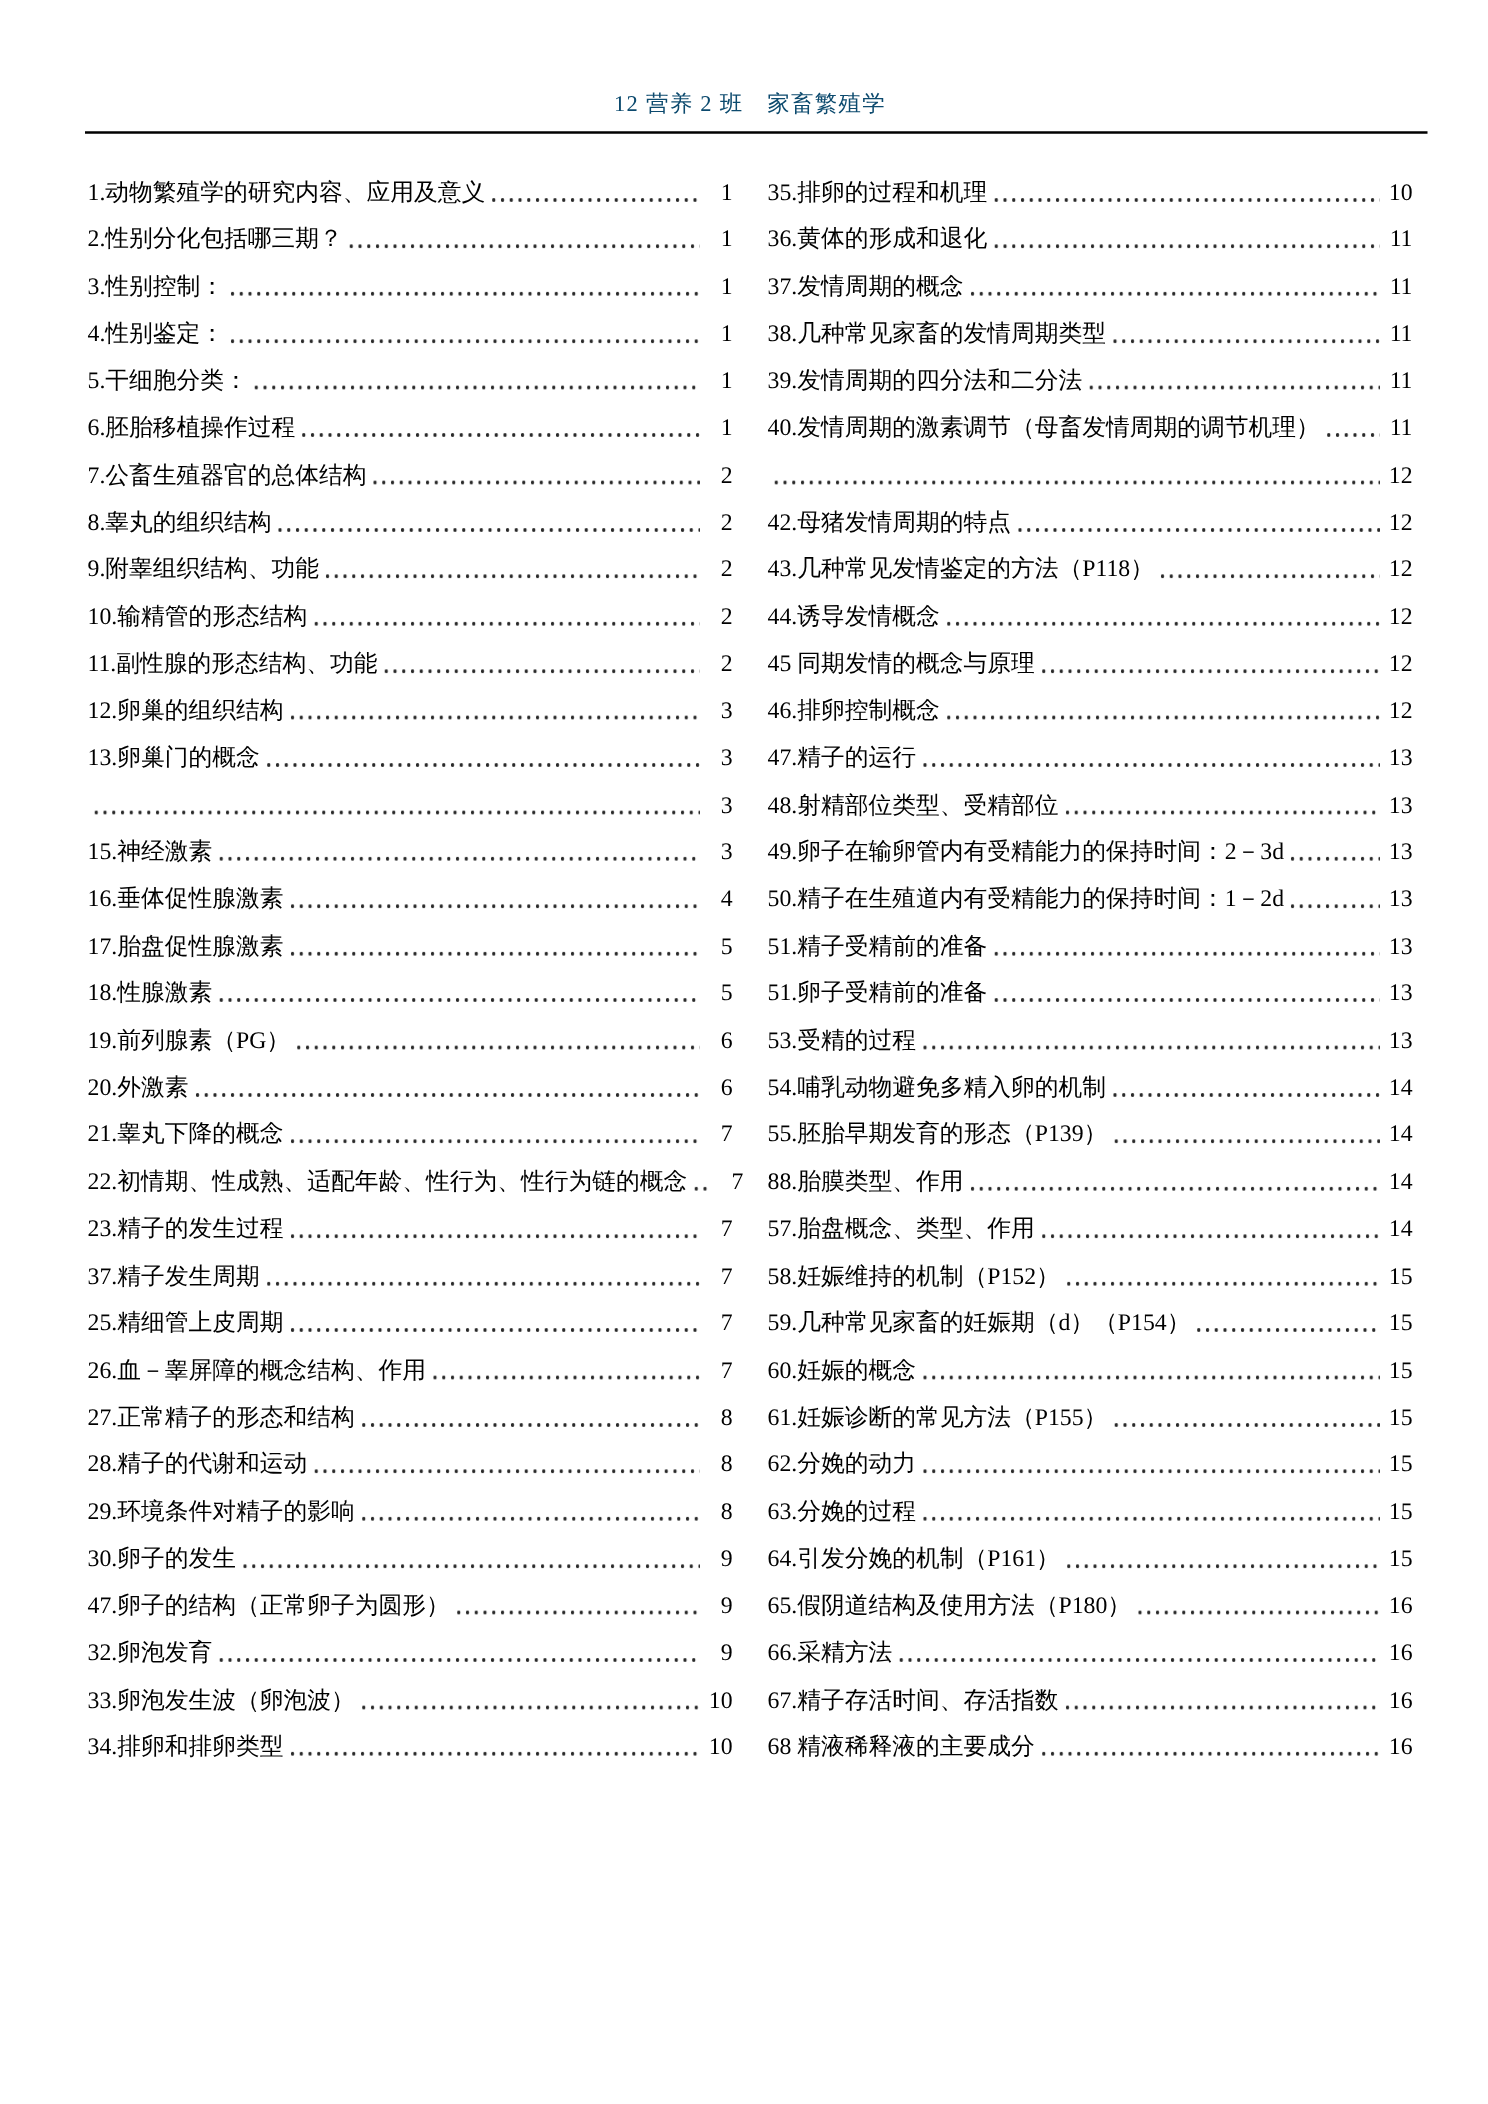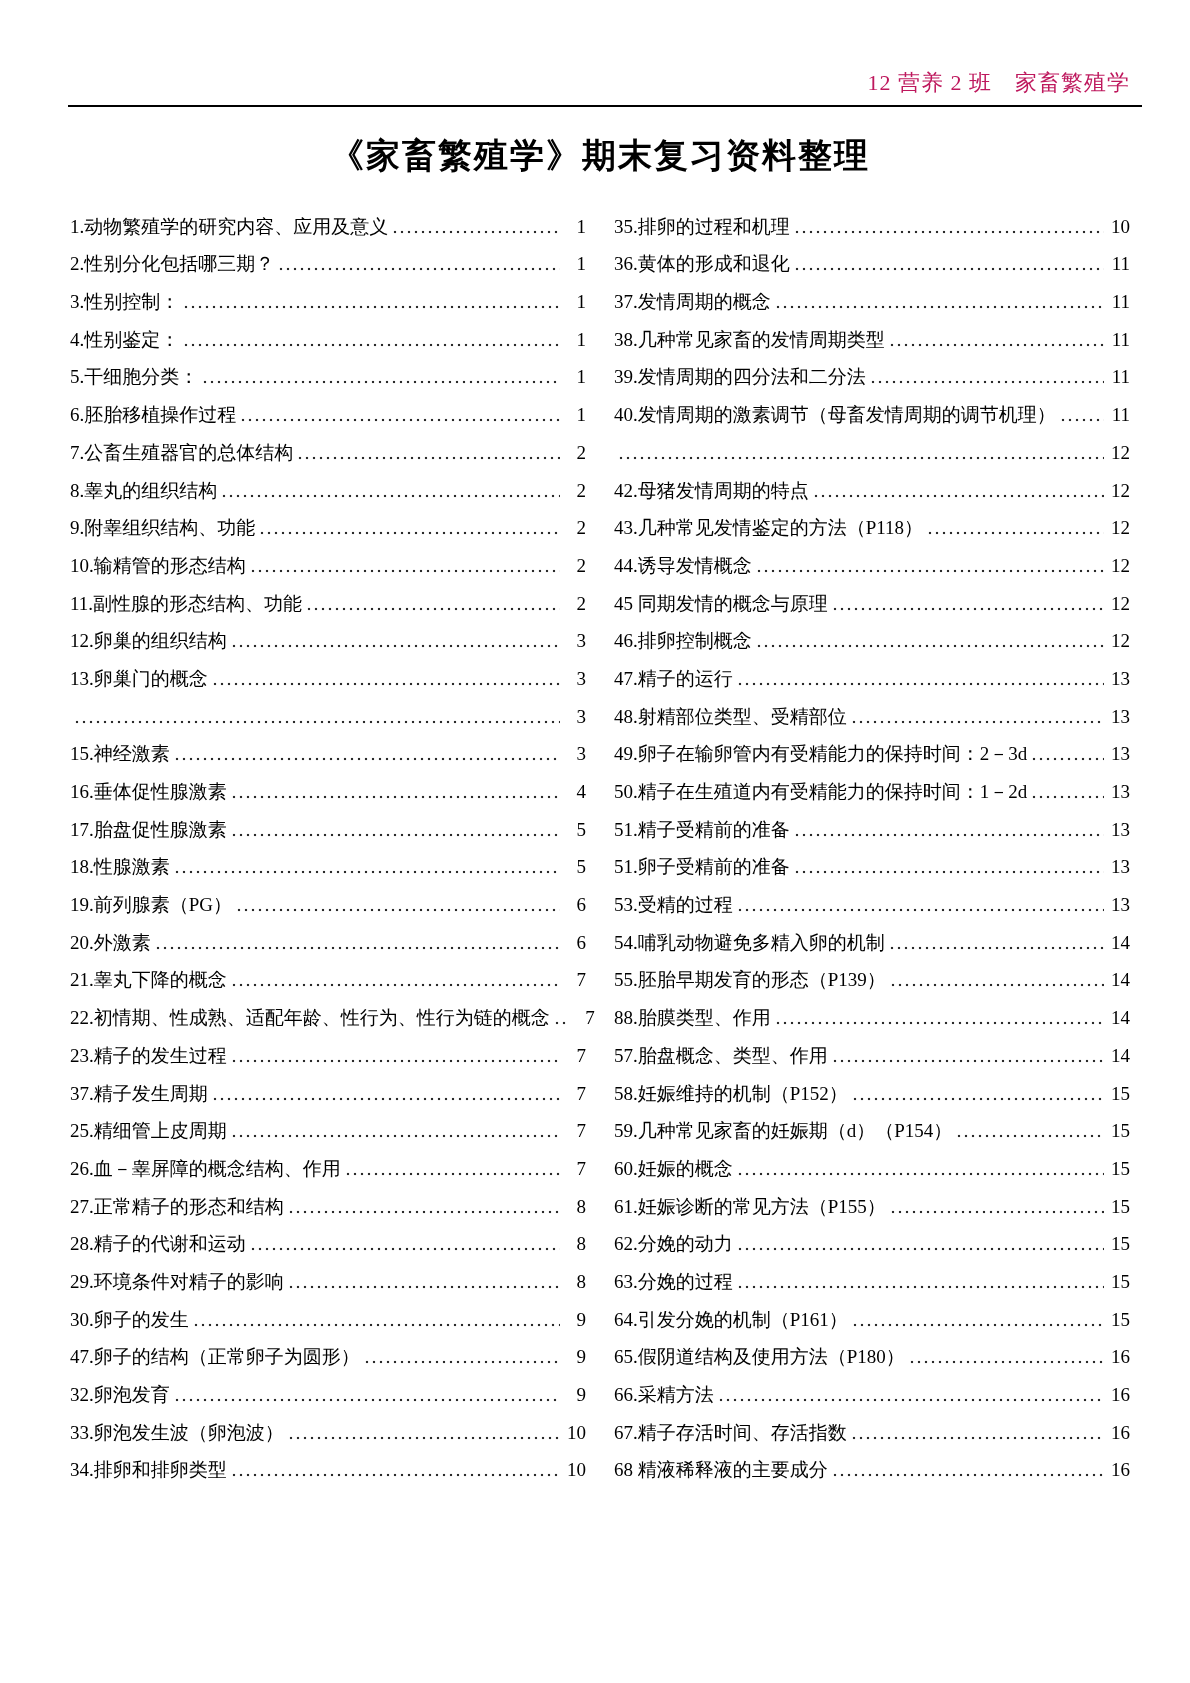--- a/index.html
+++ b/index.html
@@ -7,25 +7,25 @@
     width: 1190px;
     height: 1683px;
     box-sizing: border-box;
     background: #ffffff;
     padding: 70px 60px 0 70px;
     font-family: "Liberation Serif", "DejaVu Serif", serif;
     color: #000000;
     overflow: hidden;
   }
   .header-text {
-    text-align: right;
-    font-size: 22px;
+    text-align: center;
+    font-size: 18px;
     line-height: 26px;
     letter-spacing: 1px;
-    color: #be185d;
+    color: #0c4a6e;
   }
   .header-rule {
     border: none;
     border-top: 2.5px solid #000;
     margin: 9px -12px 0 -2px;
   }
   .title {
     text-align: center;
     font-size: 34px;
     font-weight: bold;
@@ -63,21 +63,20 @@
 </style>
 </head>
 <body>
 
 <div class="page">
   <div class="header">
     <div class="header-text">12 营养 2 班　家畜繁殖学</div>
     <div class="header-rule"></div>
   </div>
 
-  <h1 class="title">《家畜繁殖学》期末复习资料整理</h1>
 
   <div class="toc">
     <div class="toc-col">
   <div class="toc-entry">
     <span class="toc-label">1.动物繁殖学的研究内容、应用及意义</span>
     <span class="toc-leader"></span>
     <span class="toc-page">1</span>
   </div>
 
   <div class="toc-entry">

